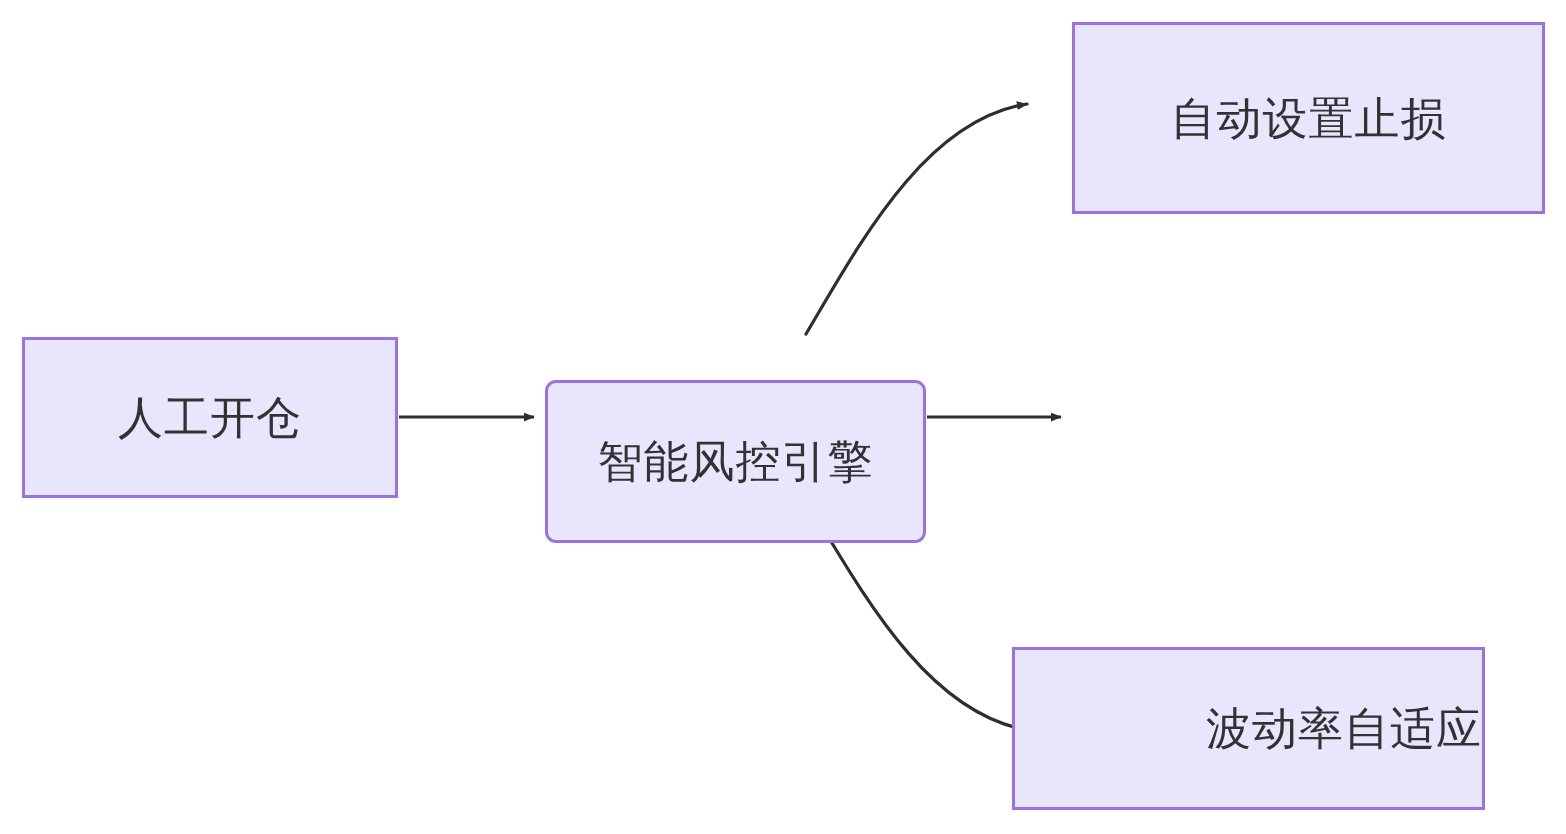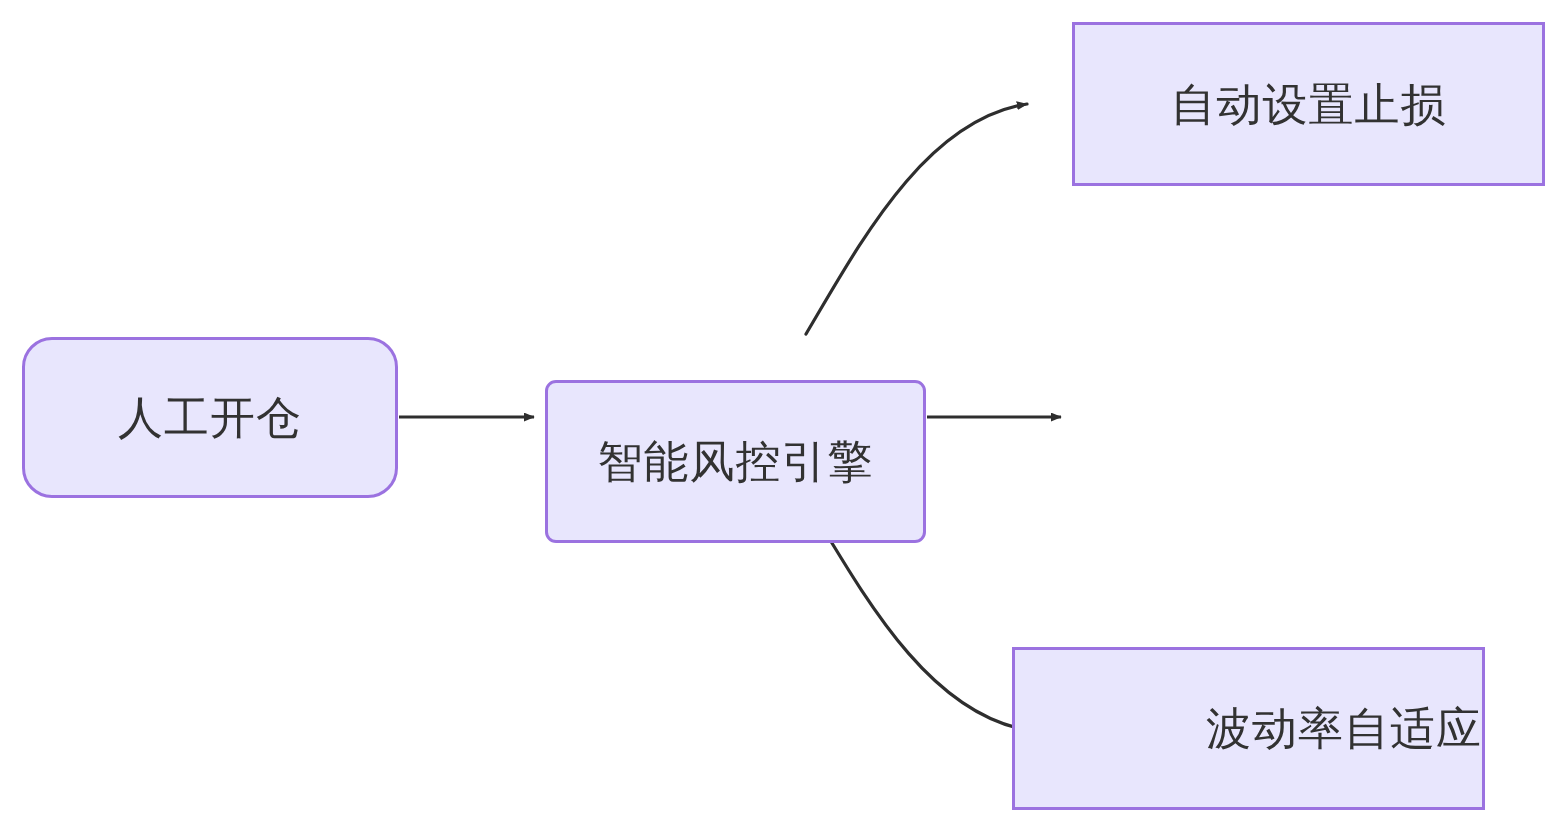--- a/index.html
+++ b/index.html
@@ -38,23 +38,23 @@
   .node-label {
     color: #323232;
     font-size: 45px;
     line-height: 1;
     letter-spacing: 1px;
     white-space: nowrap;
     user-select: none;
   }
 
   
-  #node-manual-open      { left: 22px;   top: 337px; width: 376px; height: 161px; border-radius: 30px; }
+  #node-manual-open      { left: 22px;   top: 337px; width: 376px; height: 161px; }
   #node-risk-engine      { left: 545px;  top: 336px; width: 381px; height: 163px; margin-top: 44px; }
-  #node-auto-stop-loss   { left: 1072px; top: 22px;  width: 473px; height: 164px; }
+  #node-auto-stop-loss   { left: 1072px; top: 22px;  width: 473px; height: 192px; }
   #node-trailing-profit  { left: 1072px; top: 335px; width: 473px; height: 163px; }
   #node-vol-adaptive     { left: 1012px; top: 647px; width: 473px; height: 163px; justify-content: flex-end; }
 </style>
 </head>
 <body>
 
 <div id="canvas">
 
   <svg class="edge-layer" viewBox="0 0 1566 834" width="1566" height="834" xmlns="http://www.w3.org/2000/svg">
     <defs>

